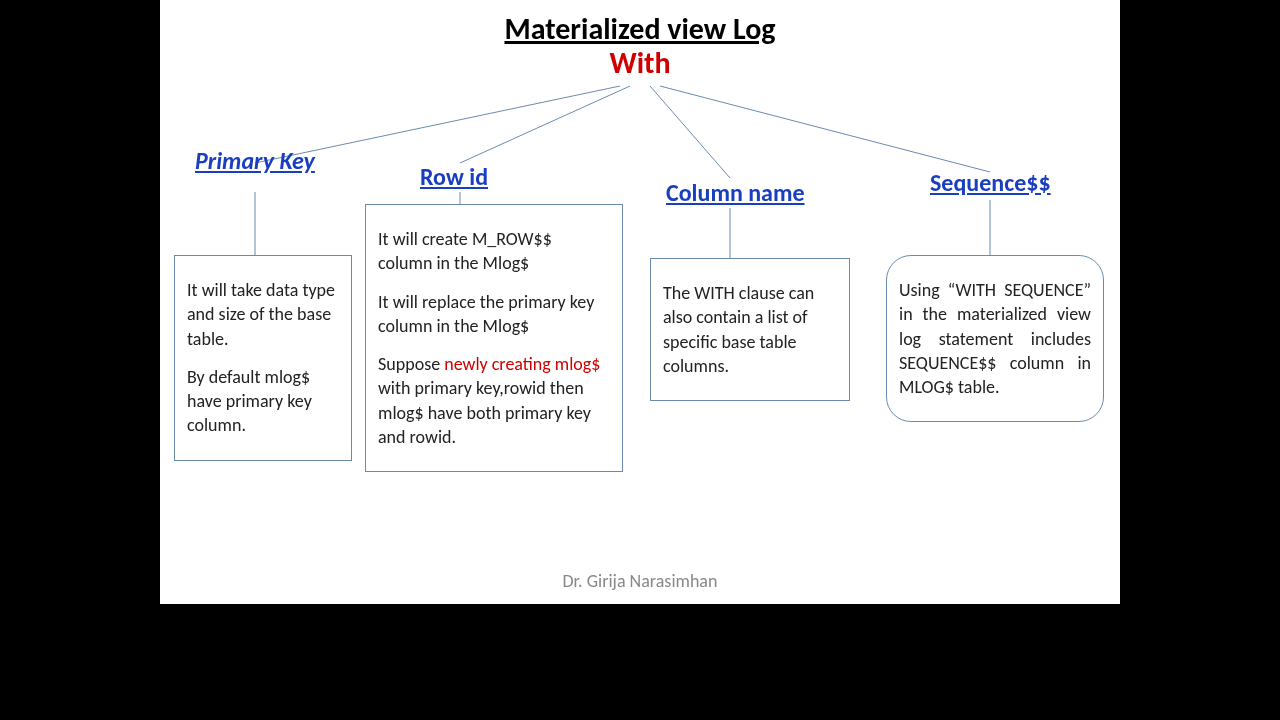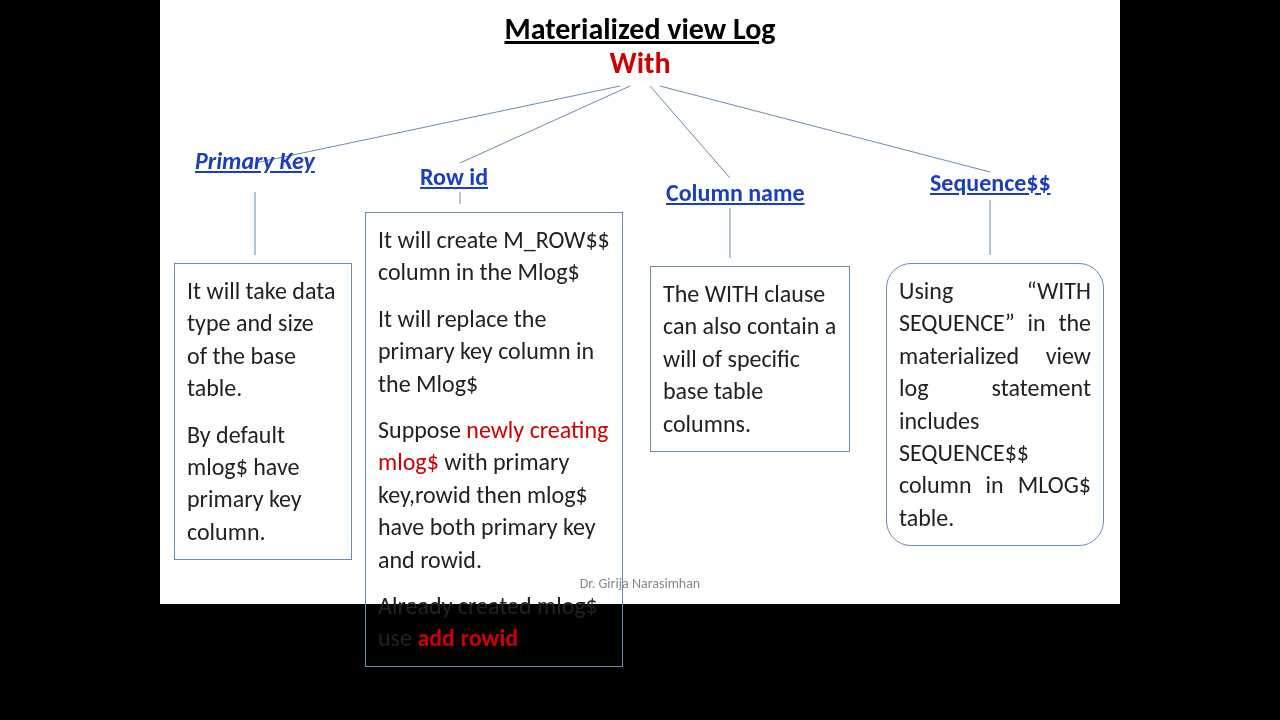--- a/index.html
+++ b/index.html
@@ -32,38 +32,37 @@
     position: absolute;
     font-size: 24px;
     font-weight: bold;
     color: #1a3ec0;
     text-decoration: underline;
     white-space: nowrap;
   }
   .box {
     position: absolute;
     border: 1px solid #6b8ab0;
-    padding: 11px 12px;
-    font-size: 24px;
+    padding: 22px 12px;
+    font-size: 18px;
     line-height: 1.35;
     color: #222;
     background: transparent;
-    margin-top: 8px;
   }
   .box p { margin-bottom: 14px; }
   .box p:last-child { margin-bottom: 0; }
   .red { color: #d00000; }
   .justify { text-align: justify; border-radius: 25px; }
   svg.connectors { position: absolute; left:0; top:0; width:960px; height:720px; pointer-events:none; }
   svg.connectors line { stroke:#6b8ab0; stroke-width:1; }
   .footer {
     position: absolute;
     left: 0; right: 0; bottom: 12px;
     text-align: center;
-    font-size: 14px;
+    font-size: 18px;
     color: #888;
   }
 </style>
 </head>
 <body>
 
 <div class="slide">
 
   <svg class="connectors">
 
@@ -90,27 +89,24 @@
     <p>It will take data type and size of the base table.</p>
     <p>By default mlog$ have primary key column.</p>
   </div>
 
   <div class="box" style="left:205px; top:204px; width:258px;">
     <p>It will create  M_ROW$$ column in the Mlog$</p>
     <p>It will replace the primary key column in the Mlog$</p>
     <p>
       <span>Suppose </span><span class="red">newly creating mlog$</span><span> with primary key,rowid then mlog$ have both primary key and rowid.</span>
     </p>
-    <p>
-      <span>Already created mlog$ use </span><span class="red" style="font-weight:bold;">add rowid</span>
-    </p>
   </div>
 
   <div class="box" style="left:490px; top:258px; width:200px;">
-    <p>The WITH clause can also contain a will of specific base table columns.</p>
+    <p>The WITH clause can also contain a list of specific base table columns.</p>
   </div>
 
   <div class="box justify" style="left:726px; top:255px; width:218px;">
     <p>Using “WITH SEQUENCE” in the materialized view log statement includes SEQUENCE$$ column in MLOG$ table.</p>
   </div>
 
   <div class="footer">Dr. Girija Narasimhan</div>
 
 </div>
 

